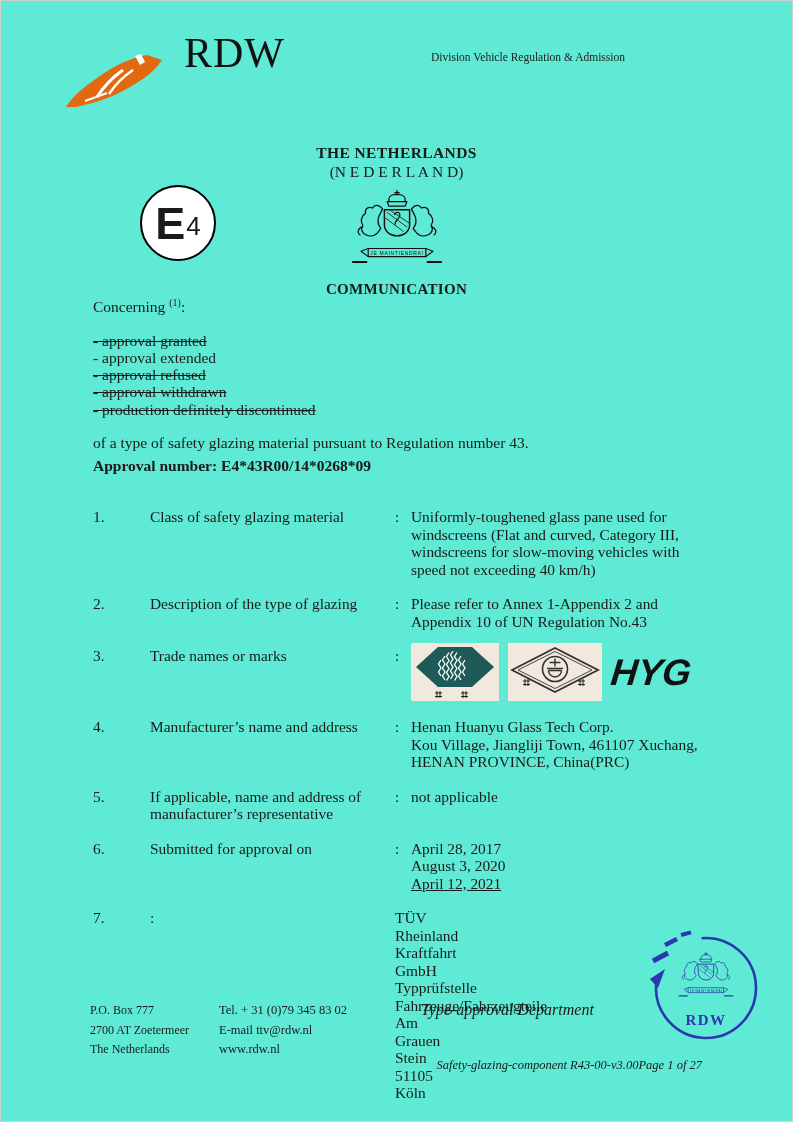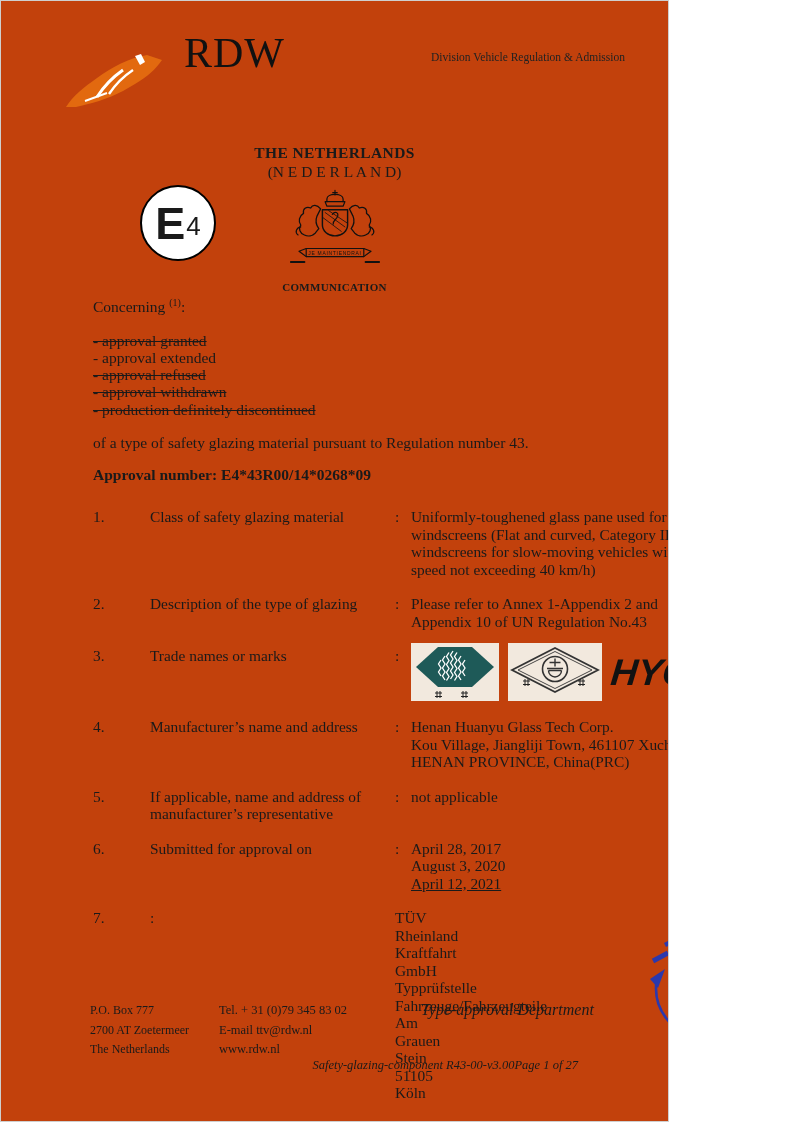--- a/index.html
+++ b/index.html
@@ -1,46 +1,46 @@
 <!DOCTYPE html>
 <html><head>
 <meta charset="utf-8">
 <style>
   html,body { margin:0; padding:0; background:#ffffff; }
   .page {
-    position:relative; width:669px; height:1122px; box-sizing:border-box;
-    background:#c2410c; border:1px solid #cfcfcf; overflow:hidden;
+    position:relative; width:793px; height:1122px; box-sizing:border-box;
+    background:#5eead4; border:1px solid #cfcfcf; overflow:hidden;
     font-family:"Liberation Serif", serif; color:#1a1a1a;
   }
   
   .feather { position:absolute; left:62px; top:50px; }
   .brand { position:absolute; left:183px; top:28px; font-size:42px; letter-spacing:1px; color:#111; }
   .division { position:absolute; left:430px; top:50px; font-size:11.5px; color:#222; }
   
   .masthead { position:absolute; top:143px; left:0; width:100%; text-align:center; }
   .country { font-size:15.5px; font-weight:bold; letter-spacing:0.4px; }
   .country-native { font-size:15.5px; margin-top:1px; }
   .arms-wrap { margin-top:7px; }
-  .communication { font-size:11px; font-weight:bold; margin-top:13px; letter-spacing:0.3px; }
+  .communication { font-size:15px; font-weight:bold; margin-top:13px; letter-spacing:0.3px; }
   .e-mark {
     position:absolute; left:139px; top:184px; width:76px; height:76px;
     border:2.5px solid #000; border-radius:50%; box-sizing:border-box;
     display:flex; align-items:center; justify-content:center;
     font-family:"Liberation Sans", sans-serif; background:#fff;
   }
   .e-letter { font-size:45px; font-weight:600; line-height:1; }
   .e-number { font-size:26px; font-weight:400; margin-top:7px; margin-left:1px; }
   
   .concerning-block { position:absolute; top:293px; left:92px; width:622px; font-size:15.5px; line-height:17.4px; }
   .concerning-head sup { font-size:10px; }
   .options { margin-top:16px; }
   .option { line-height:17.3px; }
   .struck { text-decoration:line-through; }
   .subject { margin-top:16px; }
-  .approval-line { margin-top:15px; font-weight:bold; }
+  .approval-line { margin-top:6px; font-weight:bold; }
   
   .items-block { position:absolute; top:507px; left:92px; width:622px; font-size:15.4px; }
   .item { display:grid; grid-template-columns:57px 245px 16px 1fr; margin-bottom:17px; line-height:17.5px; align-items:start; }
   .item .val { white-space:pre-line; }
   .underline { text-decoration:underline; }
   .vline { display:block; }
   .marks { display:flex; align-items:center; gap:9px; margin-top:-4px; }
   .hyg {
     font-family:"Liberation Sans", sans-serif; font-weight:bold; font-style:italic;
     font-size:37px; line-height:1; color:#121212; transform:skewX(-6deg); letter-spacing:0px;

